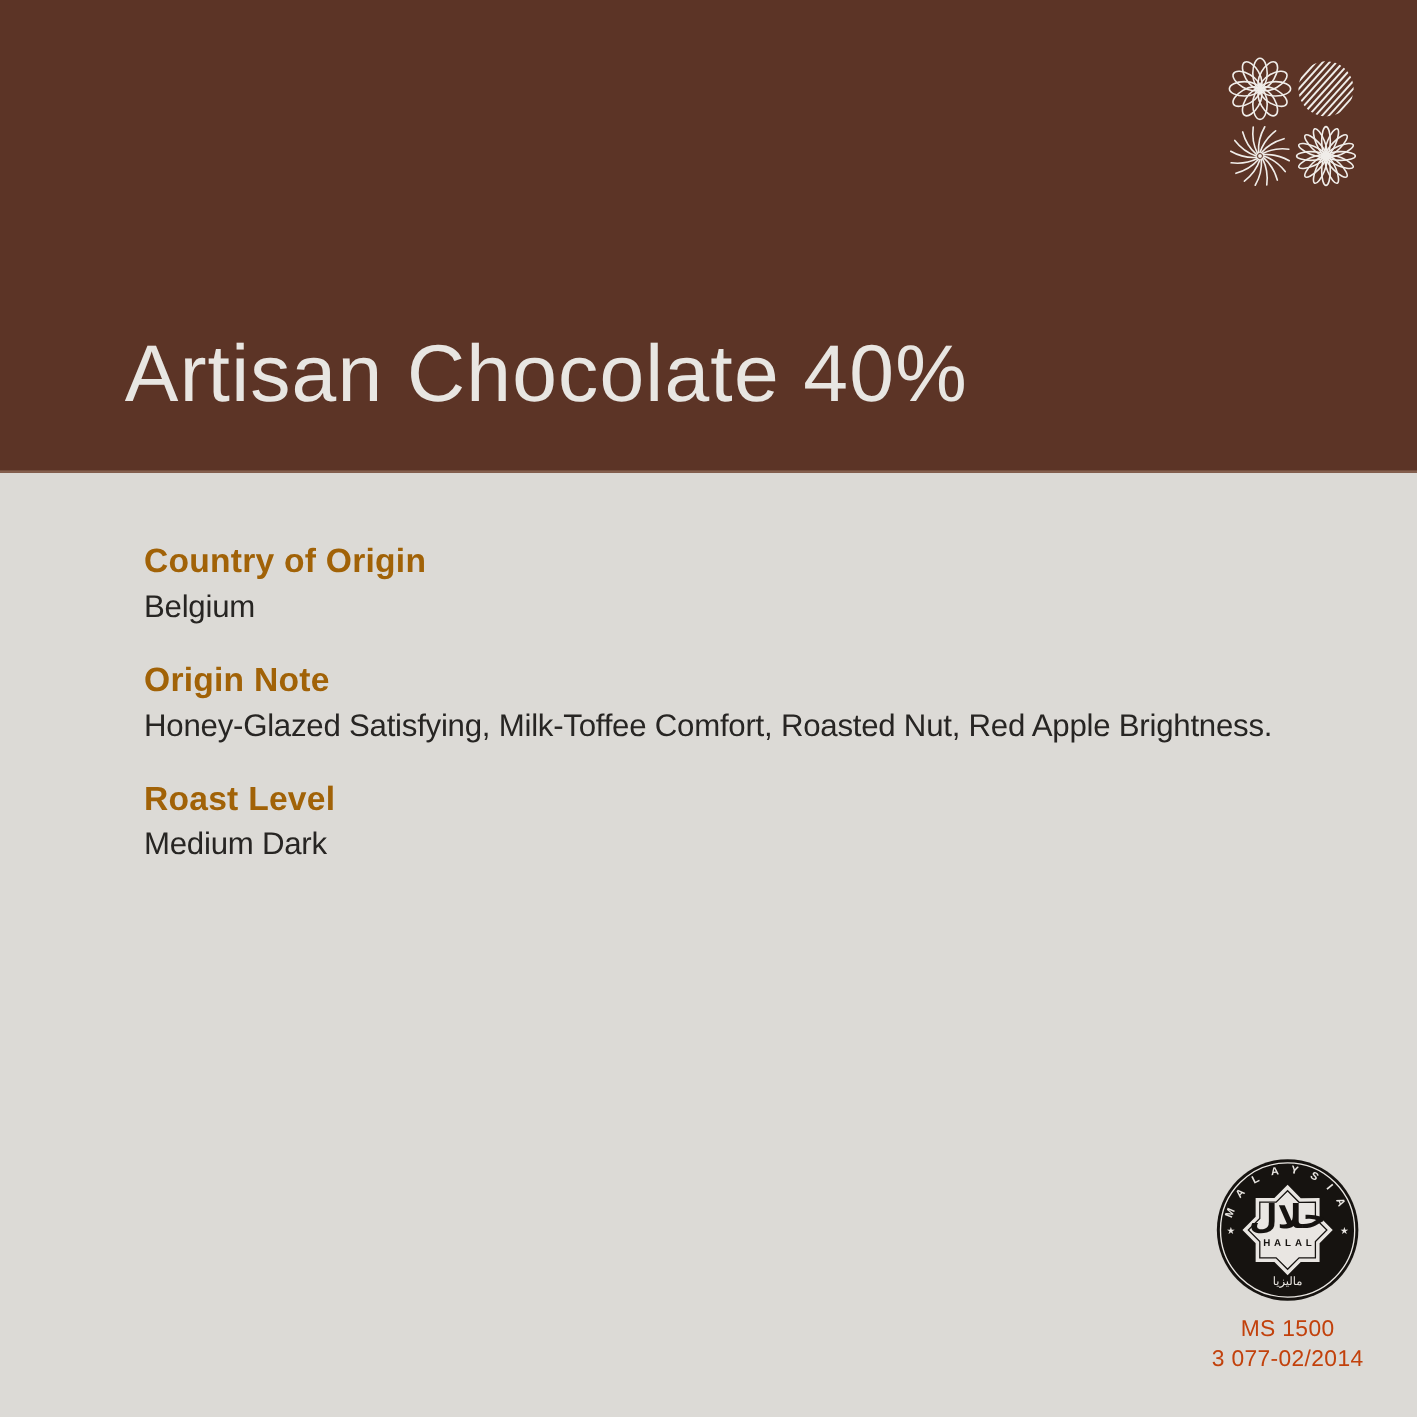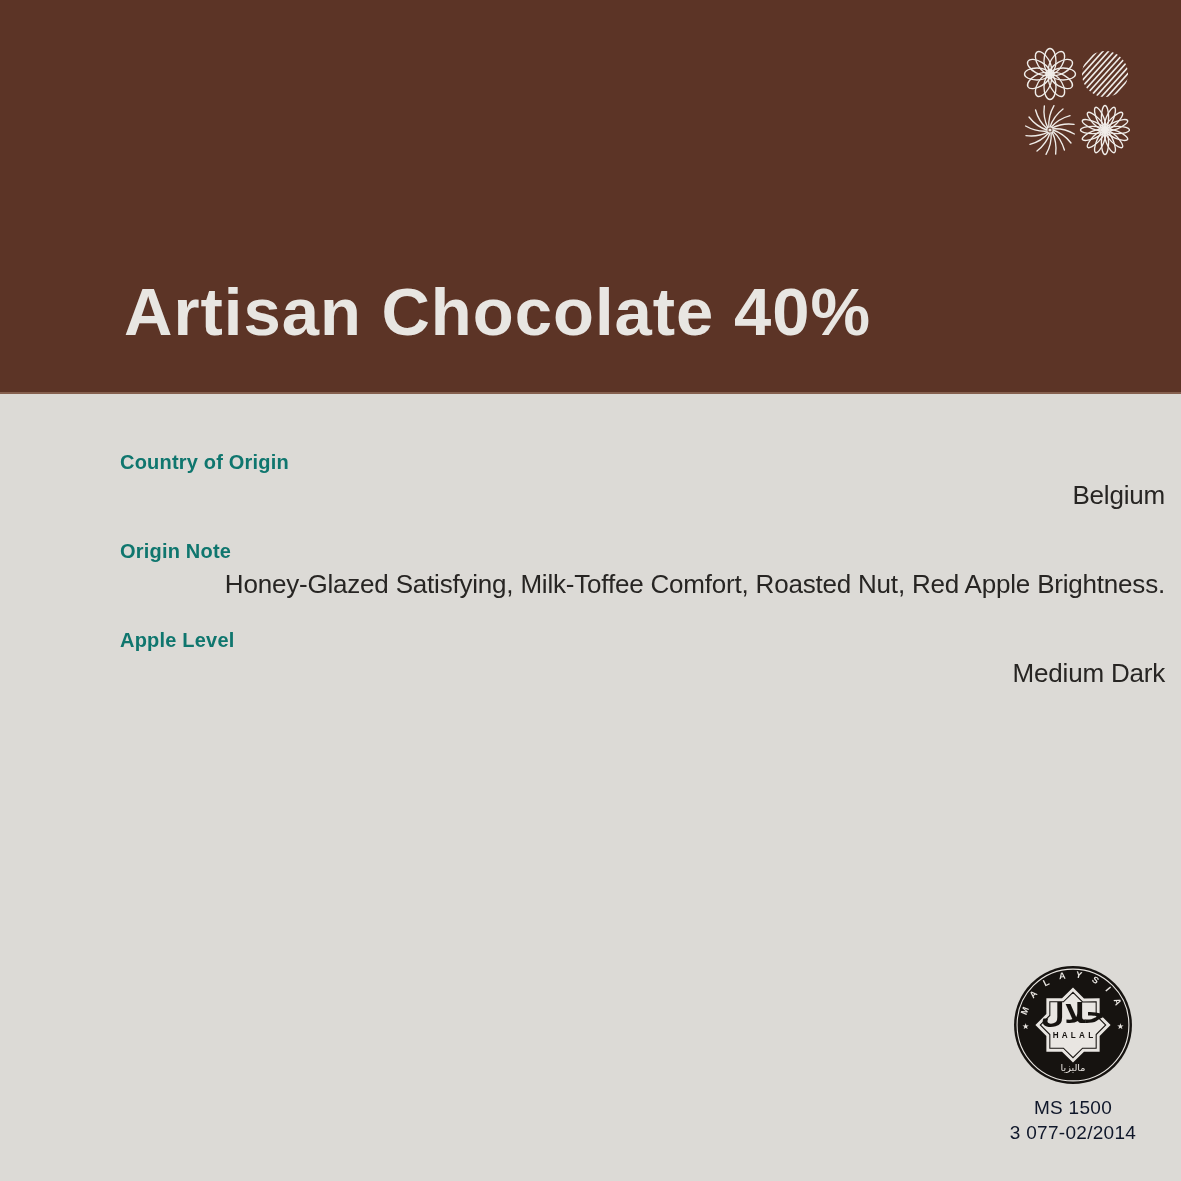--- a/index.html
+++ b/index.html
@@ -6,43 +6,43 @@
   .canvas{
     position:relative;width:1181px;height:1181px;margin:0 auto;
     background:#dcdad6;overflow:hidden;
     font-family:"Liberation Sans",sans-serif;
   }
   .band{
     position:absolute;left:0;top:0;width:1181px;height:392px;
     background:#5c3426;border-bottom:2px solid #85604f;
   }
   .title{
-    position:absolute;left:124px;top:278px;margin:0;
-    font-size:67px;font-weight:700;letter-spacing:1px;line-height:1;
+    position:absolute;left:104px;top:278px;margin:0;
+    font-size:67px;font-weight:400;letter-spacing:1px;line-height:1;
     color:#e8e6e2;
   }
   .decor{position:absolute;left:1012px;top:42px;}
   .decor *{vector-effect:non-scaling-stroke;}
   .content{position:absolute;left:120px;top:450px;width:1045px;}
   .section{margin:0 0 26px 0;}
   .section-label{
-    margin:0 0 4px 0;font-size:20px;font-weight:700;line-height:1.25;
-    color:#0f766e;letter-spacing:0.2px;
+    margin:0 0 4px 0;font-size:28px;font-weight:700;line-height:1.25;
+    color:#a16207;letter-spacing:0.2px;
   }
   .section-value{
     margin:0;font-size:26px;font-weight:400;line-height:1.3;
-    color:#272523;letter-spacing:-0.2px;text-align:right;
+    color:#272523;letter-spacing:-0.2px;
   }
   .cert{
     position:absolute;left:973px;top:964px;width:200px;
     display:flex;flex-direction:column;align-items:center;
   }
   .cert-codes{
     margin-top:9px;text-align:center;font-size:19px;font-weight:500;
-    line-height:1.32;color:#0f172a;letter-spacing:0.3px;
+    line-height:1.32;color:#c2410c;letter-spacing:0.3px;
   }
 </style>
 </head>
 <body>
 
 <div class="canvas">
 
   <div class="band"></div>
 
   <svg class="decor" width="118" height="114" viewBox="0 0 118 114" fill="none" stroke="#f0ede9" stroke-width="1.35">
@@ -135,21 +135,21 @@
   <div class="content">
     <div class="section">
       <p class="section-label">Country of Origin</p>
       <p class="section-value">Belgium</p>
     </div>
     <div class="section">
       <p class="section-label">Origin Note</p>
       <p class="section-value">Honey-Glazed Satisfying, Milk-Toffee Comfort, Roasted Nut, Red Apple Brightness.</p>
     </div>
     <div class="section">
-      <p class="section-label">Apple Level</p>
+      <p class="section-label">Roast Level</p>
       <p class="section-value">Medium Dark</p>
     </div>
   </div>
 
   <div class="cert">
     <svg width="122" height="122" viewBox="0 0 120 120">
       <circle cx="60" cy="60" r="58" fill="#161310"></circle>
       <circle cx="60" cy="60" r="55" fill="none" stroke="#e9e6e2" stroke-width="1.1"></circle>
 
       <polygon fill="#e9e6e2" points="

